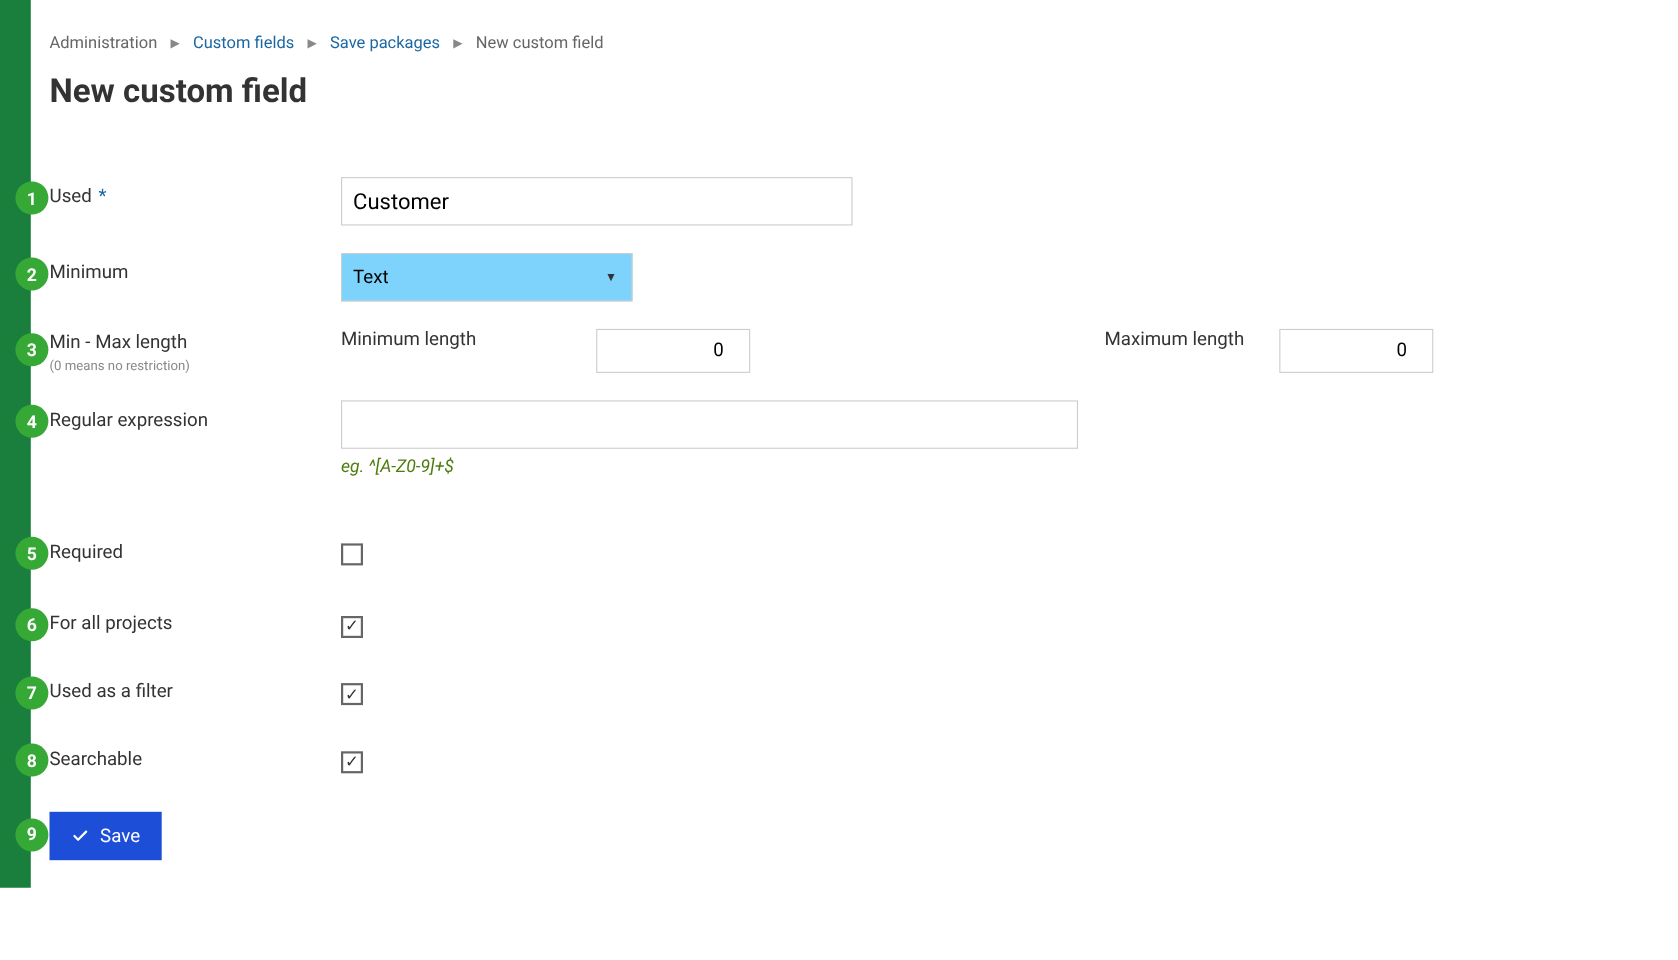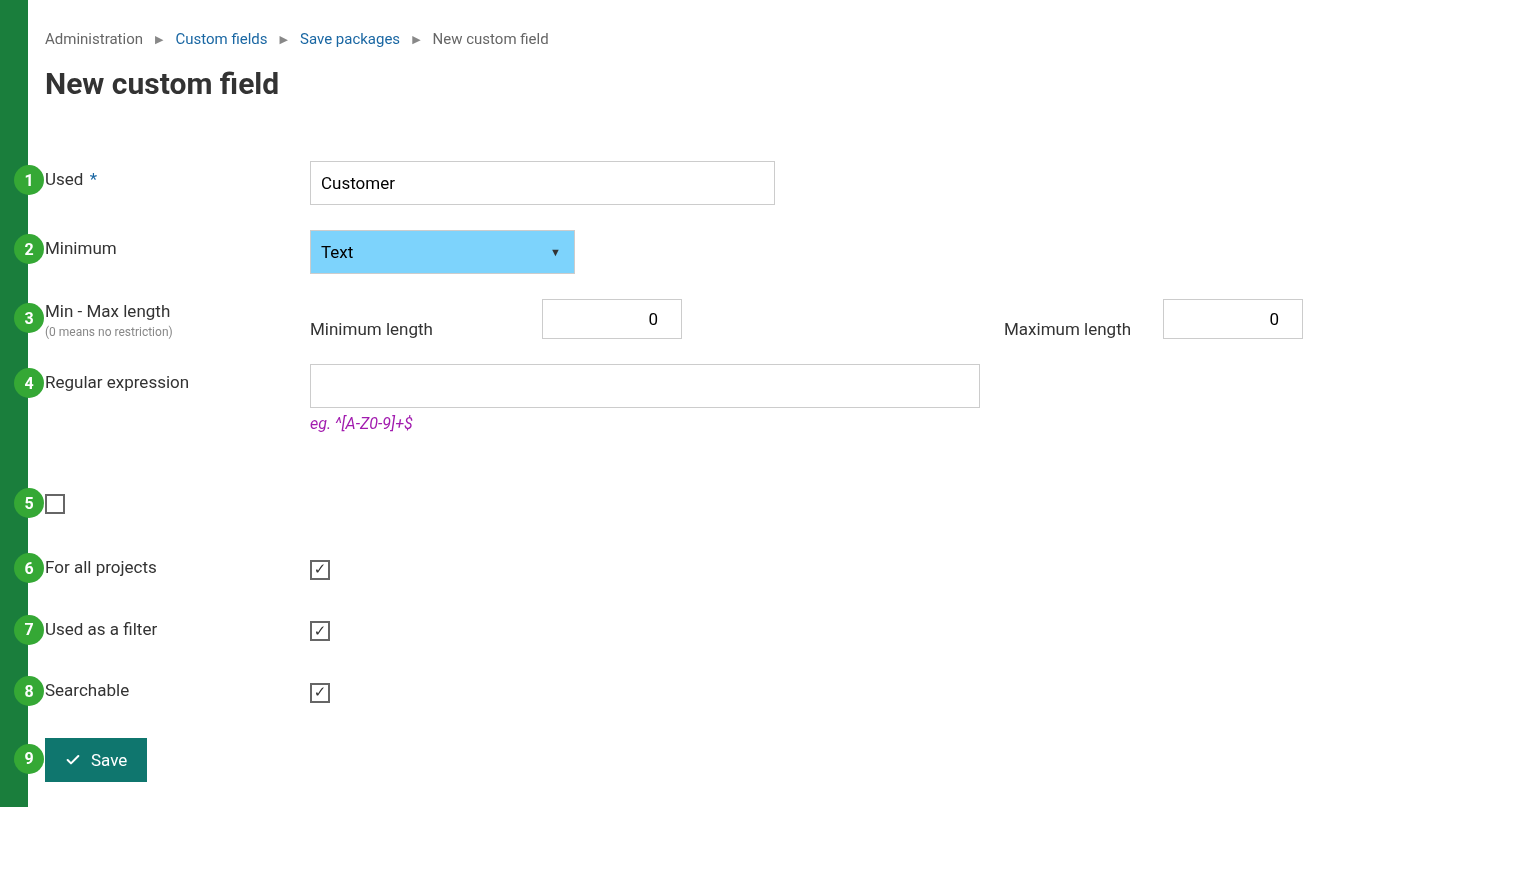--- a/index.html
+++ b/index.html
@@ -81,21 +81,21 @@
       margin-left: 2px;
     }
     .input-col {
       flex: 1;
     }
     .text-input {
       width: 465px;
       height: 44px;
       border: 1px solid #ccc;
       padding: 0 10px;
-      font-size: 17px;
+      font-size: 20px;
       font-family: inherit;
     }
     .select-wrapper {
       position: relative;
       width: 265px;
     }
     .select-input {
       width: 100%;
       height: 44px;
       border: 1px solid #ccc;
@@ -110,21 +110,21 @@
       position: absolute;
       right: 14px;
       top: 50%;
       transform: translateY(-50%);
       pointer-events: none;
       font-size: 11px;
       color: #333;
     }
     .length-row {
       display: flex;
-      align-items: flex-end;
+      align-items: flex-start;
       gap: 32px;
     }
     .length-label {
       font-size: 17px;
       color: #333;
       width: 200px;
     }
     .length-label-max {
       width: auto;
       margin-left: 290px;
@@ -141,21 +141,21 @@
     .regex-input {
       width: 670px;
       height: 44px;
       border: 1px solid #ccc;
       padding: 0 10px;
       font-size: 17px;
       font-family: inherit;
     }
     .hint {
       font-style: italic;
-      color: #a21caf;
+      color: #4d7c0f;
       font-size: 16px;
       margin-top: 6px;
     }
     .checkbox-wrapper {
       padding-top: 6px;
     }
     .checkbox {
       width: 20px;
       height: 20px;
       border: 2px solid #666;
@@ -169,21 +169,21 @@
     .checkbox.checked::after {
       content: "✓";
       font-size: 15px;
       color: #333;
       line-height: 1;
     }
     .save-btn {
       display: inline-flex;
       align-items: center;
       gap: 10px;
-      background: #0f766e;
+      background: #1d4ed8;
       color: #fff;
       border: none;
       padding: 12px 20px;
       font-size: 17px;
       cursor: pointer;
       font-family: inherit;
     }
     .save-btn svg {
       width: 16px;
       height: 16px;
@@ -275,20 +275,21 @@
     <div class="number-badge" style="top:4px">4</div>
     <div class="label-col">Regular expression</div>
     <div class="input-col">
       <input type="text" class="regex-input" style="">
       <div class="hint">eg. ^[A-Z0-9]+$</div>
     </div>
   </div>
 
   <div class="form-row cb-row">
     <div class="number-badge" style="top:0">5</div>
+    <div class="label-col" style="padding-top:4px">Required</div>
     <div class="input-col checkbox-wrapper">
       <span class="checkbox"></span>
     </div>
   </div>
 
   <div class="form-row cb-row">
     <div class="number-badge" style="top:0">6</div>
     <div class="label-col" style="padding-top:4px">For all projects</div>
     <div class="input-col checkbox-wrapper">
       <span class="checkbox checked"></span>

